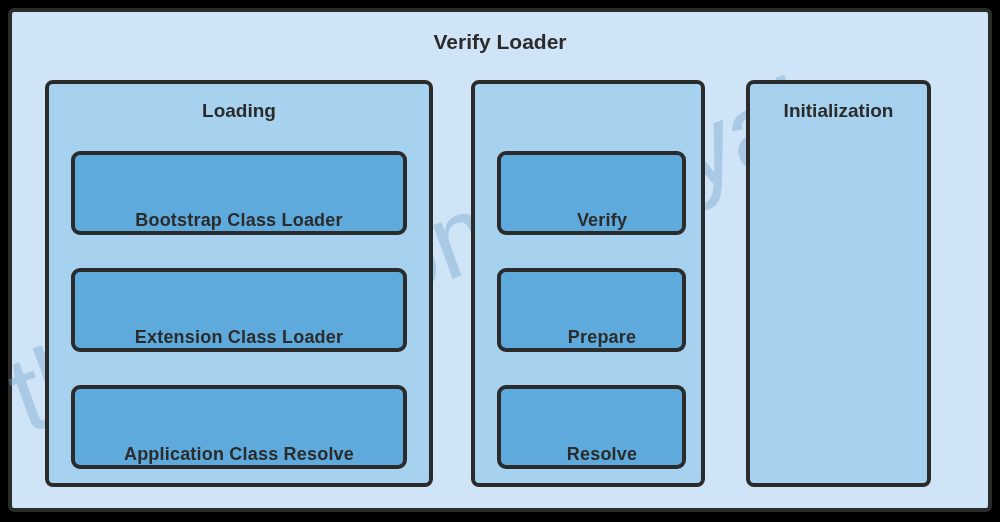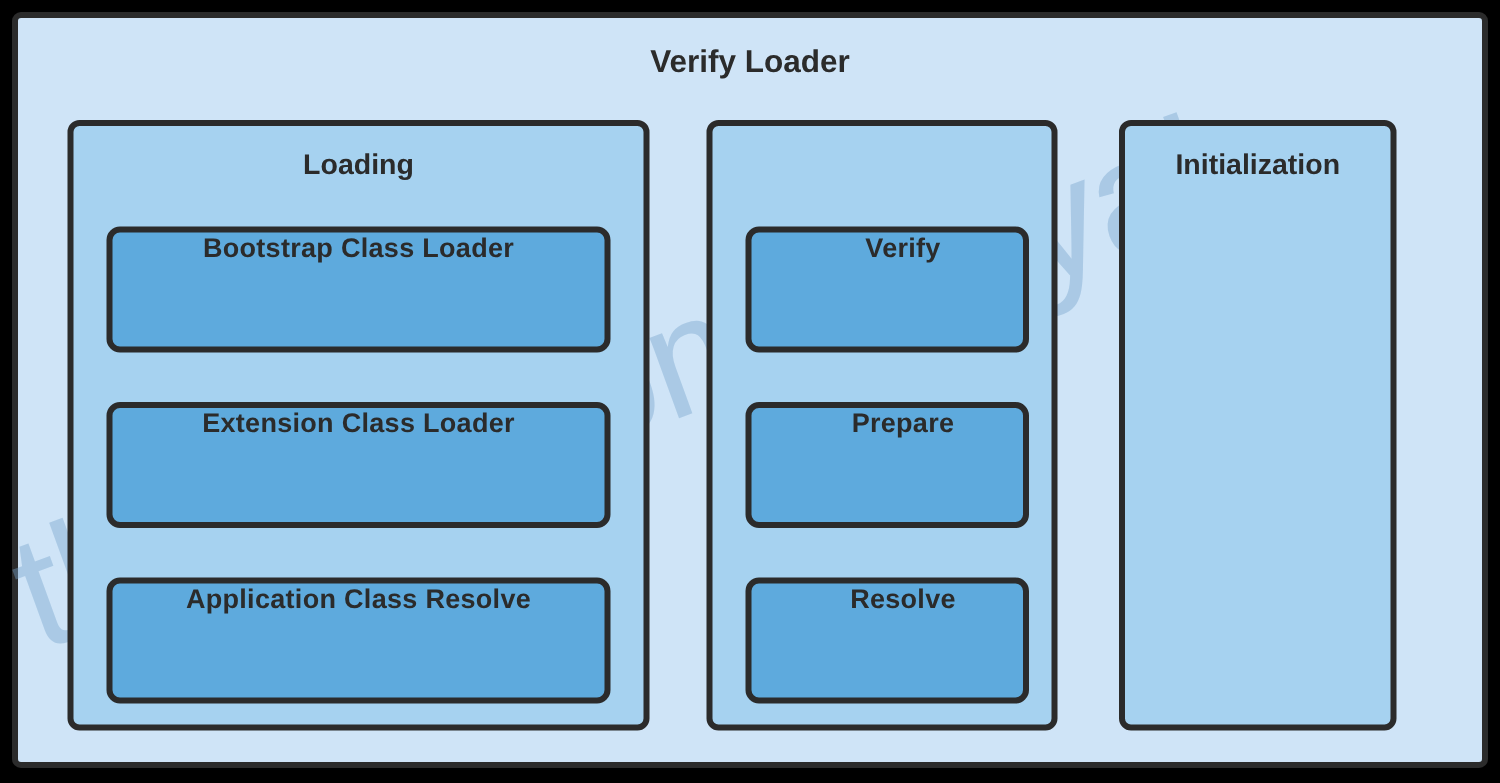--- a/index.html
+++ b/index.html
@@ -100,21 +100,21 @@
   }
 
   
   .inner-box {
     position: absolute;
     box-sizing: border-box;
     background: #5eaadd;
     border: 4px solid #2b2b2b;
     border-radius: 9px;
     display: flex;
-    align-items: flex-start;
+    align-items: flex-end;
     justify-content: center;
   }
   .inner-box-label {
     font-size: 18px;
     font-weight: bold;
     color: #2b2b2b;
     text-align: center;
     letter-spacing: 0.2px;
   }
 

